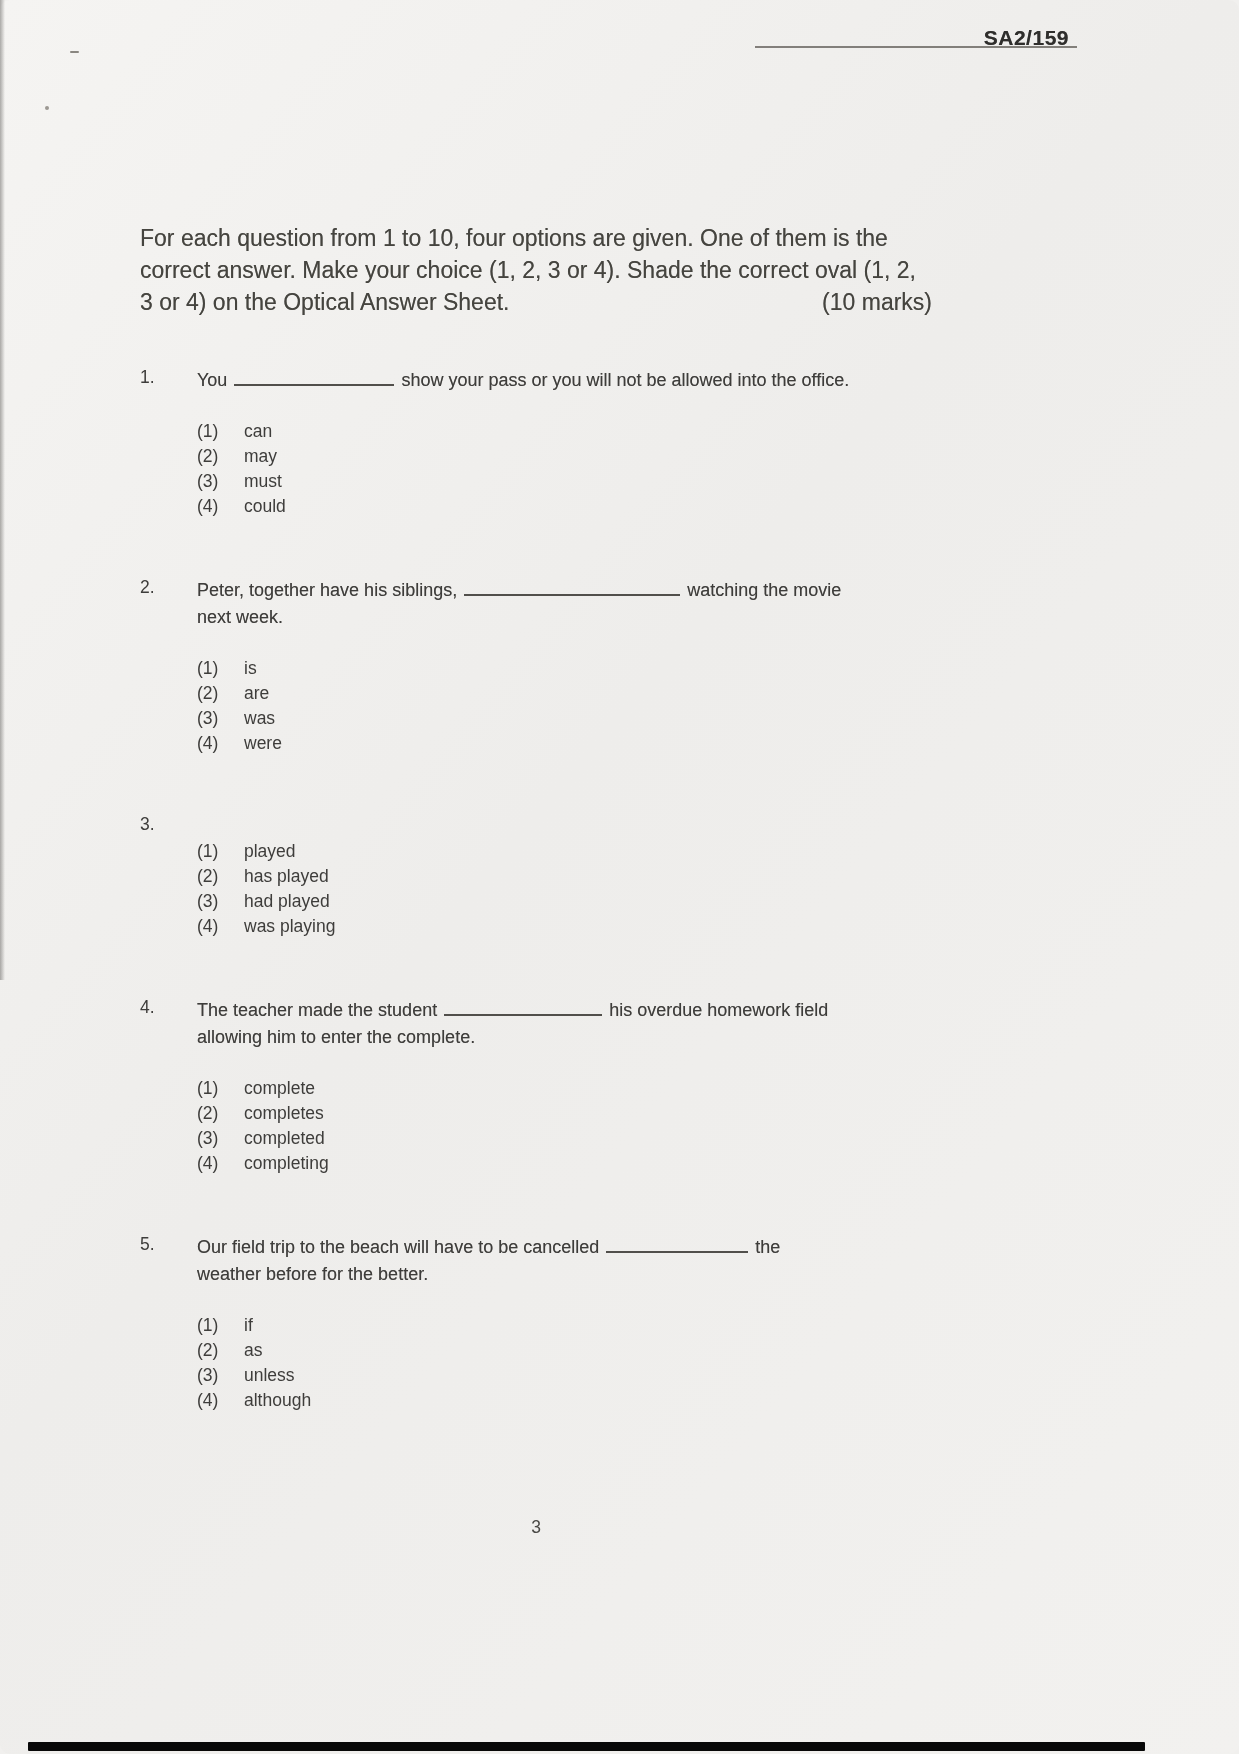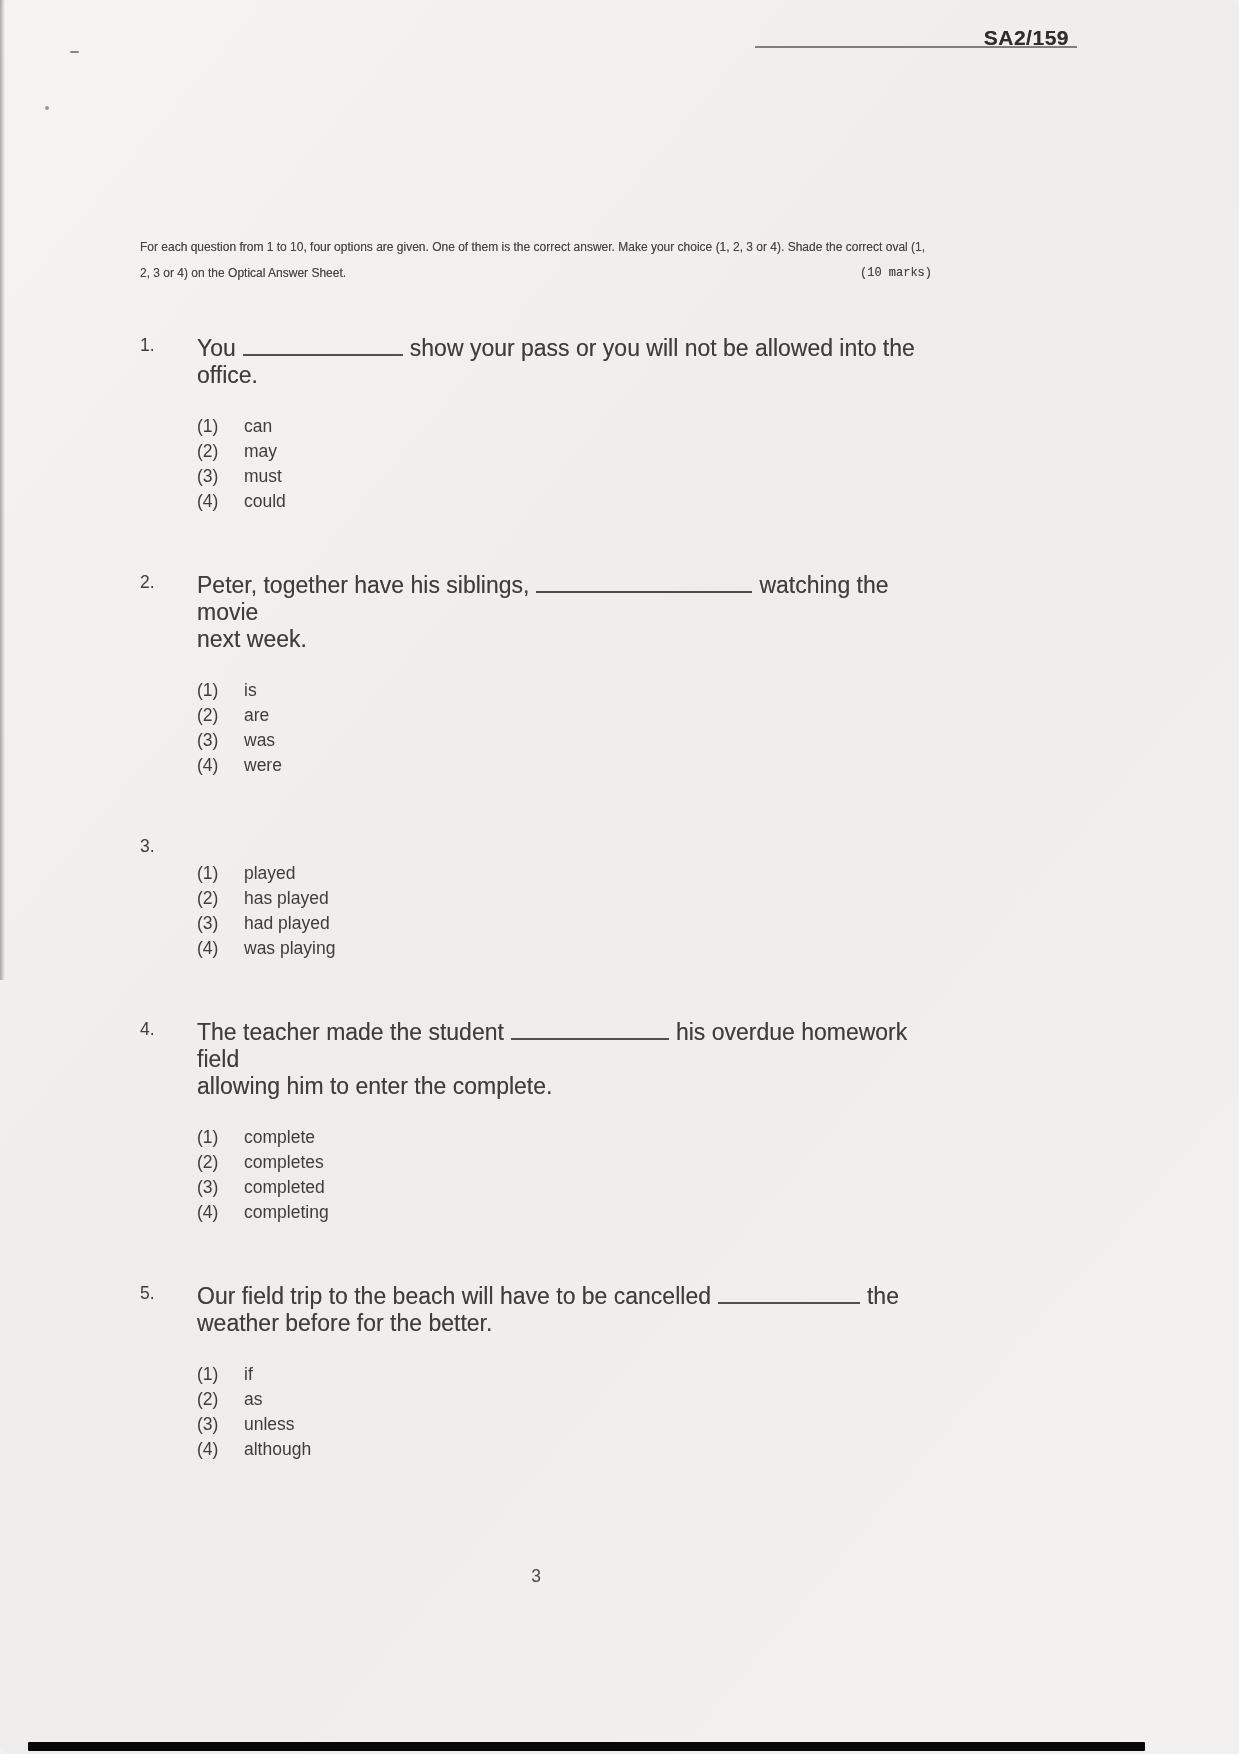--- a/index.html
+++ b/index.html
@@ -35,32 +35,31 @@
   .header-code {
     position: absolute; top: 26px; right: 170px;
     font-size: 21px; font-weight: bold; letter-spacing: 0.5px; color: #2f2e2c;
     text-shadow: 0 0 0.5px rgba(47,46,44,0.6);
   }
   .content {
     position: absolute; left: 140px; top: 222px; width: 792px;
   }
   .instructions {
     position: relative;
-    font-size: 12px; line-height: 26px;
+    font-size: 23px; line-height: 32px;
     color: #45443f;
     text-shadow: 0 0 0.4px rgba(70,68,62,0.55);
-    margin-top: 12px;
-  }
-  .marks { position: absolute; right: 0; bottom: 0; font-family: Liberation Mono, monospace; }
+  }
+  .marks { position: absolute; right: 0; bottom: 0; }
   .question { display: flex; margin-top: 58px; }
   .question.first { margin-top: 49px; }
   .q-num { width: 57px; font-size: 17.5px; flex-shrink: 0; }
   .q-body { flex: 1; }
   .q-text {
-    font-size: 23px; line-height: 27px;
+    font-size: 18px; line-height: 27px;
     text-shadow: 0 0 0.4px rgba(70,68,62,0.5);
   }
   .blank {
     display: inline-block;
     height: 15px;
     border-bottom: 2px solid #514f4b;
     margin: 0 7px;
     vertical-align: baseline;
   }
   .options { margin-top: 25px; }

